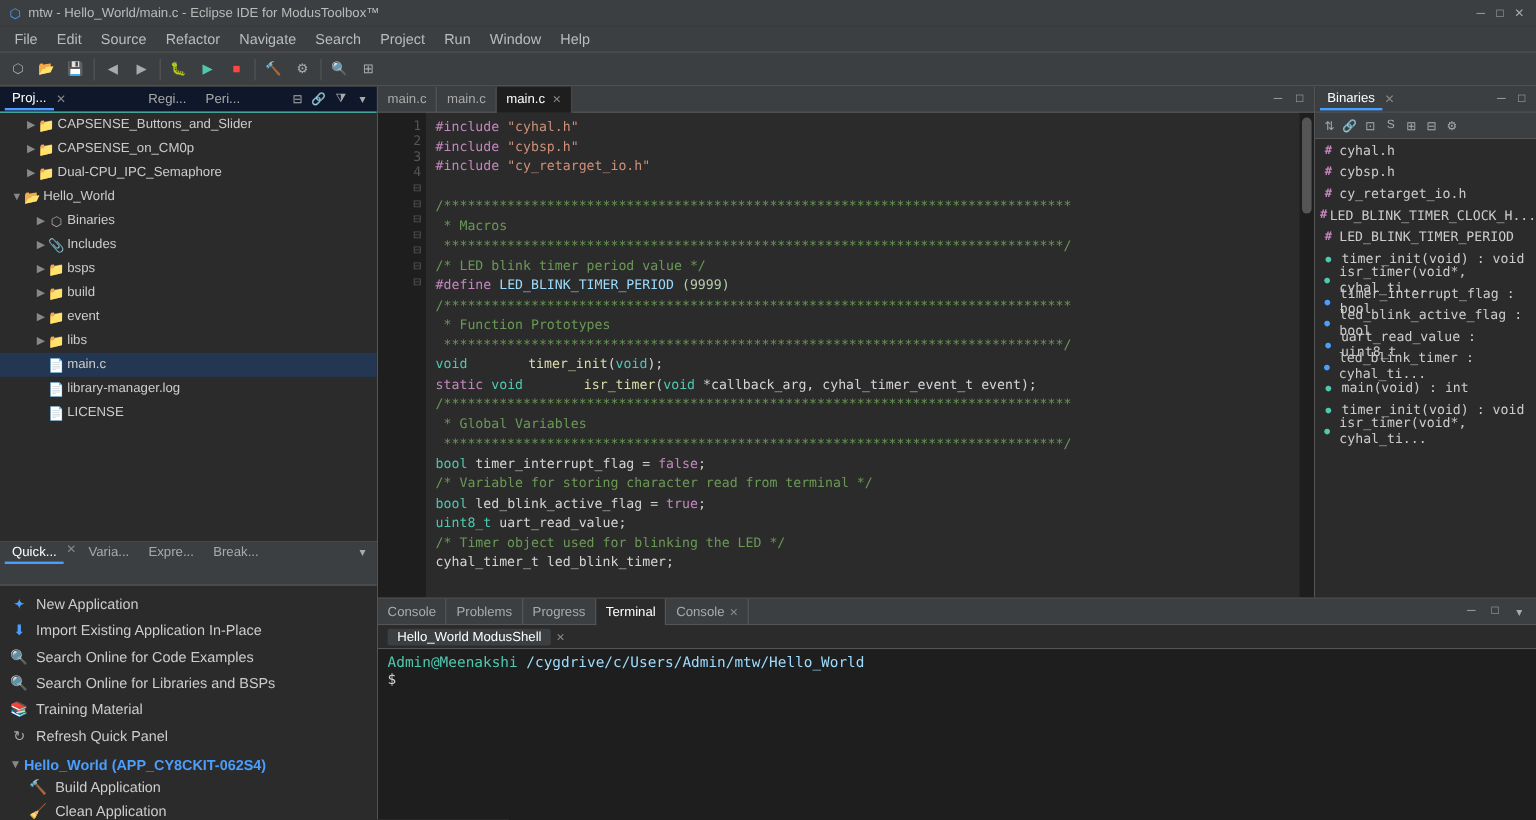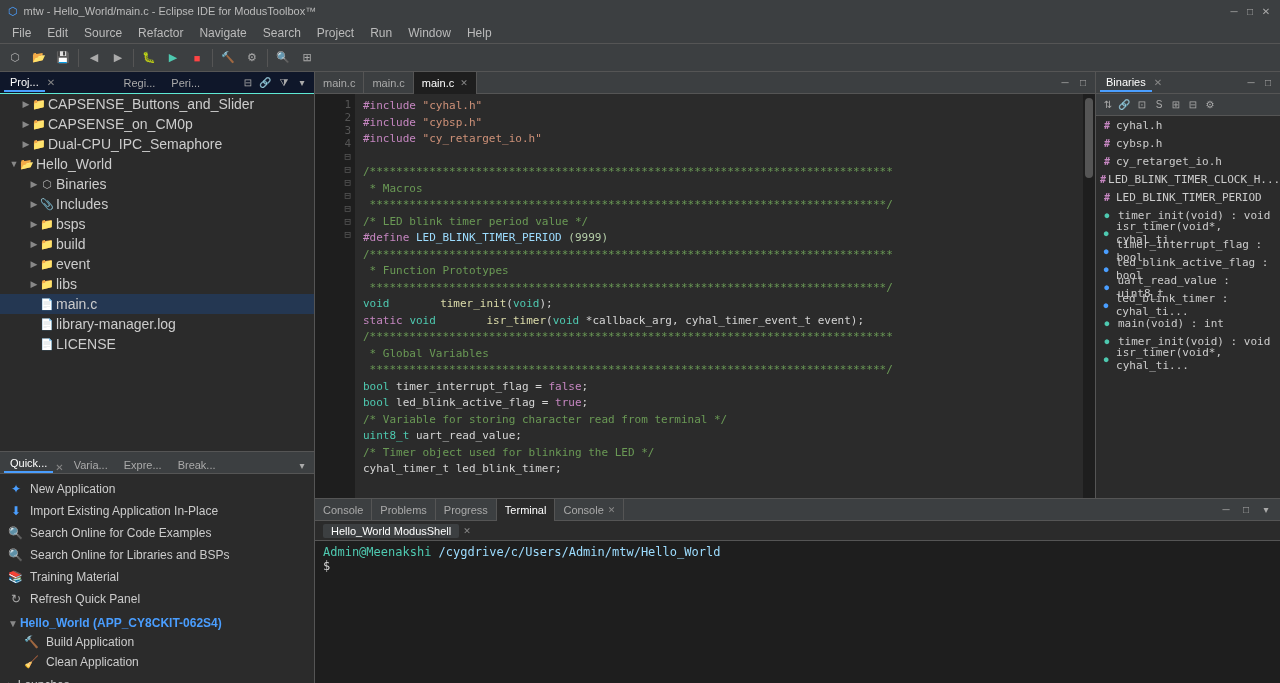--- a/index.html
+++ b/index.html
@@ -33,25 +33,25 @@
     .panel-tab-close { font-size: 10px; color: #888; margin-left: 2px; }
     .panel-tb-btn { width: 16px; height: 16px; display: inline-flex; align-items: center; justify-content: center; font-size: 10px; color: #aaa; cursor: pointer; }
     
     
     #project-tree { overflow-y: auto; flex: 1; background: #2b2b2b; }
     .tree-item { display: flex; align-items: center; height: 20px; padding-left: 4px; cursor: pointer; white-space: nowrap; }
     .tree-item.selected { background: #0d6efd30; }
     .tree-indent { display: inline-block; }
     .tree-arrow { width: 12px; height: 12px; display: inline-flex; align-items: center; justify-content: center; font-size: 9px; color: #888; }
     .tree-icon { width: 14px; height: 14px; display: inline-flex; align-items: center; justify-content: center; margin-right: 2px; font-size: 11px; }
-    .tree-label { font-size: 14px; color: #ccc; }
+    .tree-label { font-size: 11px; color: #ccc; }
     
     
     #left-bottom { flex: 1; overflow: hidden; display: flex; flex-direction: column; }
-    #quick-panel-tabs { display: flex; align-items: flex-end; background: #3c3f41; border-bottom: 1px solid #555; height: 22px; padding: 0 4px; }
+    #quick-panel-tabs { display: flex; align-items: flex-start; background: #3c3f41; border-bottom: 1px solid #555; height: 36px; padding: 0 4px; }
     #quick-panel-content { flex: 1; overflow-y: auto; background: #2b2b2b; padding: 4px; }
     .quick-item { display: flex; align-items: center; padding: 3px 4px; cursor: pointer; }
     .quick-icon { width: 16px; height: 16px; display: inline-flex; align-items: center; justify-content: center; margin-right: 6px; font-size: 12px; }
     .quick-label { font-size: 12px; color: #ccc; }
     .section-item { display: flex; align-items: center; padding: 2px 4px 2px 20px; cursor: pointer; }
     .section-item-label { font-size: 12px; color: #ccc; }
     
     
     #editor-panel { flex: 1; display: flex; flex-direction: column; overflow: hidden; }
     #editor-tabs { display: flex; align-items: center; background: #3c3f41; border-bottom: 1px solid #555; height: 22px; }
@@ -377,22 +377,22 @@
 <span class="code-line"><span class="code-keyword">#define</span> <span class="code-macro">LED_BLINK_TIMER_PERIOD</span> <span class="code-number">(9999)</span></span>
 <span class="code-line"><span class="code-comment">/*******************************************************************************</span></span>
 <span class="code-line"><span class="code-comment"> * Function Prototypes</span></span>
 <span class="code-line"><span class="code-comment"> ******************************************************************************/</span></span>
 <span class="code-line"><span class="code-type">void</span> <span class="code-function">timer_init</span>(<span class="code-type">void</span>);</span>
 <span class="code-line"><span class="code-keyword">static</span> <span class="code-type">void</span> <span class="code-function">isr_timer</span>(<span class="code-type">void</span> *callback_arg, cyhal_timer_event_t event);</span>
 <span class="code-line"><span class="code-comment">/*******************************************************************************</span></span>
 <span class="code-line"><span class="code-comment"> * Global Variables</span></span>
 <span class="code-line"><span class="code-comment"> ******************************************************************************/</span></span>
 <span class="code-line"><span class="code-type">bool</span> timer_interrupt_flag = <span class="code-keyword">false</span>;</span>
+<span class="code-line"><span class="code-comment">/* Variable for storing character read from terminal */</span></span>
 <span class="code-line"><span class="code-type">bool</span> led_blink_active_flag = <span class="code-keyword">true</span>;</span>
-<span class="code-line"><span class="code-comment">/* Variable for storing character read from terminal */</span></span>
 <span class="code-line"><span class="code-type">uint8_t</span> uart_read_value;</span>
 <span class="code-line"><span class="code-comment">/* Timer object used for blinking the LED */</span></span>
 <span class="code-line">cyhal_timer_t led_blink_timer;</span>
 
               </div>
               <div style="width:12px;background:#1e1e1e;display:flex;flex-direction:column;align-items:center;padding-top:4px;">
                 <div style="width:8px;height:80px;background:#555;border-radius:4px;"></div>
               </div>
             </div>
           </div>

